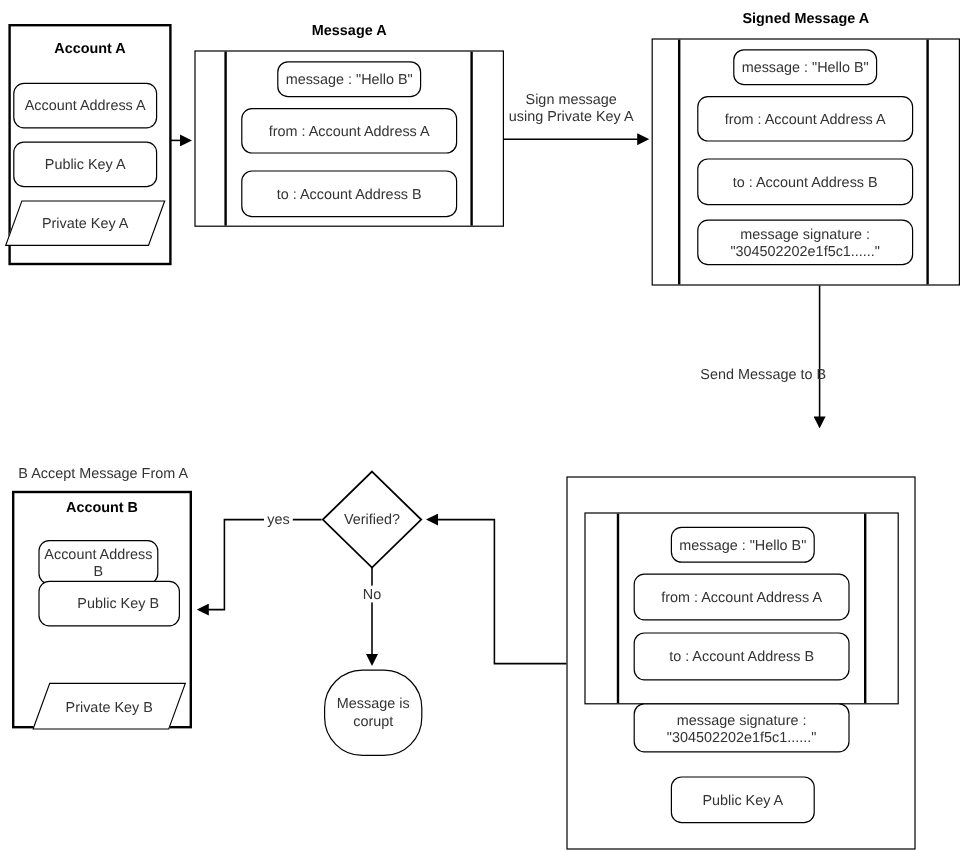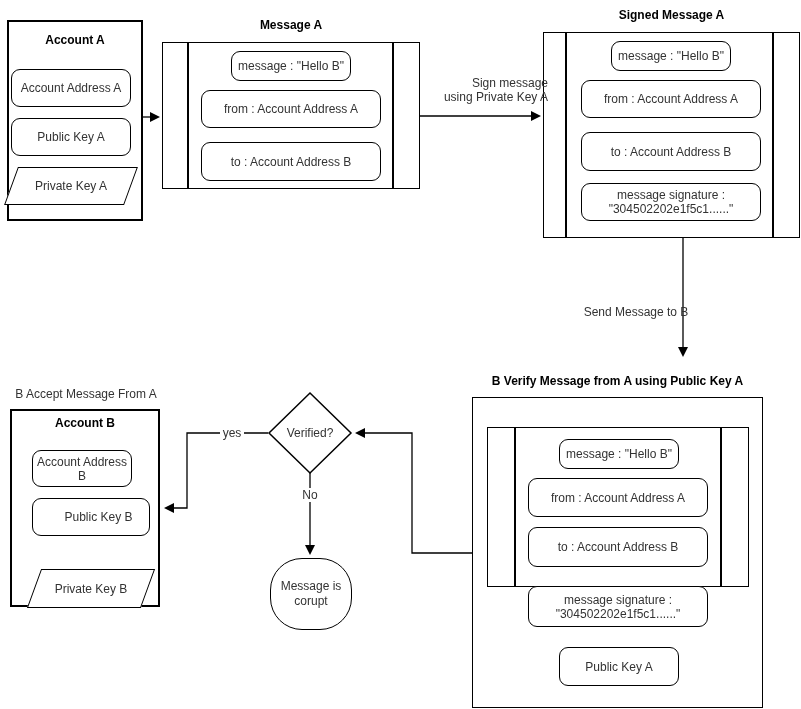--- a/index.html
+++ b/index.html
@@ -46,21 +46,21 @@
   <div class="pill" style="left:231px;top:51px;width:120px;height:30px;">
     <span>message : "Hello B"</span>
   </div>
   <div class="pill" style="left:201px;top:90px;width:180px;height:38px;">
     <span>from : Account Address A</span>
   </div>
   <div class="pill" style="left:201px;top:142px;width:180px;height:39px;">
     <span>to : Account Address B</span>
   </div>
 
-  <div class="edge-label" style="left:428px;top:76px;width:120px;text-align:right;">
+  <div class="edge-label" style="left:416px;top:76px;width:120px;">
     <div>Sign message</div>
     <div>using Private Key A</div>
   </div>
 
   <div class="title" style="left:543px;top:8px;width:257px;">Signed Message A</div>
   <div class="proc" style="left:543px;top:32px;width:257px;height:206px;">
     <div class="vbar" style="left:21px;"></div>
     <div class="vbar" style="left:228px;"></div>
   </div>
   <div class="pill" style="left:611px;top:41px;width:120px;height:30px;">
@@ -72,21 +72,20 @@
   <div class="pill" style="left:581px;top:132px;width:180px;height:39px;">
     <span>to : Account Address B</span>
   </div>
   <div class="pill" style="left:581px;top:183px;width:180px;height:38px;">
     <span>message signature :</span>
     <span>"304502202e1f5c1......"</span>
   </div>
 
   <div class="edge-label" style="left:564px;top:305px;width:112px;margin-left:16px;">Send Message to B</div>
 
-  <div class="title" style="left:472px;top:374px;width:291px;">B Verify Message from A using Public Key A</div>
   <div class="proc" style="left:472px;top:397px;width:291px;height:311px;"></div>
   <div class="proc" style="left:487px;top:427px;width:262px;height:160px;">
     <div class="vbar" style="left:26px;"></div>
     <div class="vbar" style="left:232px;"></div>
   </div>
   <div class="pill" style="left:559px;top:439px;width:120px;height:30px;">
     <span>message : "Hello B"</span>
   </div>
   <div class="pill" style="left:528px;top:478px;width:180px;height:39px;">
     <span>from : Account Address A</span>
@@ -110,21 +109,21 @@
     <span>Message is</span>
     <span>corupt</span>
   </div>
 
   <div class="caption" style="left:10px;top:387px;width:152px;">B Accept Message From A</div>
   <div class="box" style="left:10px;top:409px;width:150px;height:198px;"></div>
   <div class="title" style="left:10px;top:416px;width:150px;">Account B</div>
   <div class="pill" style="left:32px;top:450px;width:100px;height:37px;">
     <span>Account Address B</span>
   </div>
-  <div class="pill" style="left:32px;top:498px;width:118px;height:38px;padding-left:15px;">
+  <div class="pill" style="left:32px;top:484px;width:118px;height:38px;padding-left:15px;">
     <span>Public Key B</span>
   </div>
   <div class="para" style="left:34px;top:553px;width:114px;height:39px;margin-top:16px;">
     <div class="para-shape"></div>
     <div class="para-label">Private Key B</div>
   </div>
 
   <svg class="lines" width="801" height="709" viewBox="0 0 801 709">
     <defs>
       <marker id="arrow" viewBox="0 0 10 10" refX="8" refY="5" markerWidth="10" markerHeight="10" markerUnits="userSpaceOnUse" orient="auto">

